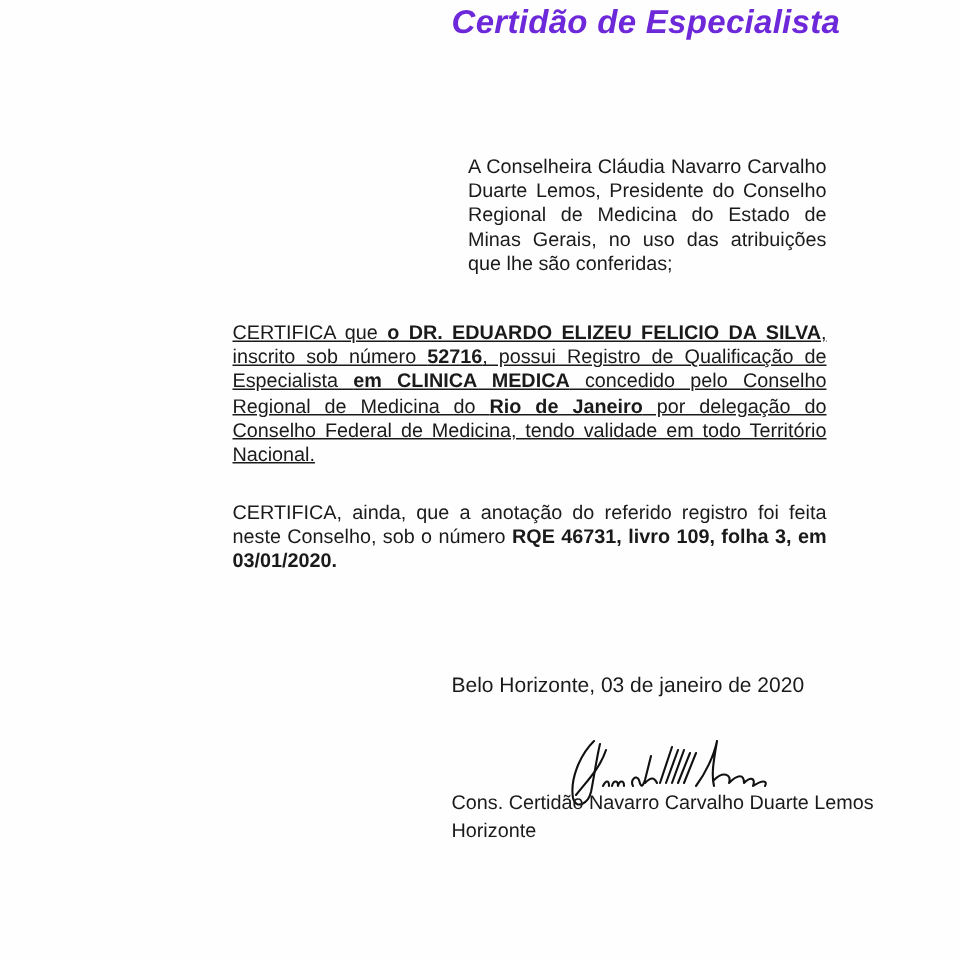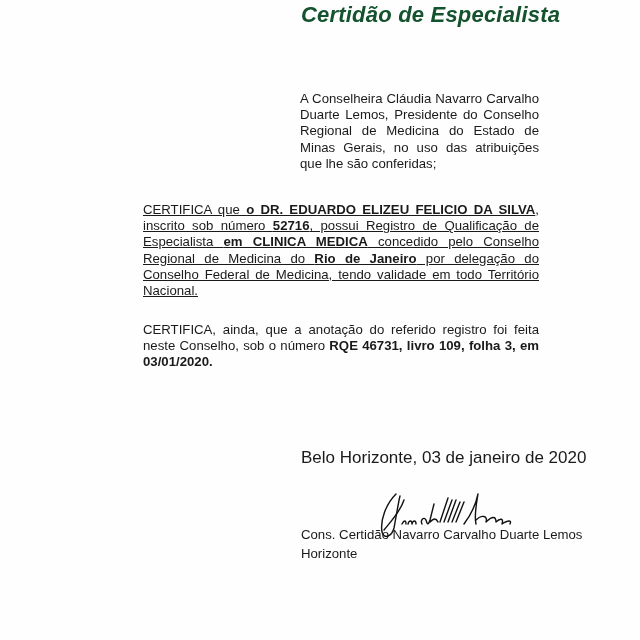--- a/index.html
+++ b/index.html
@@ -7,35 +7,35 @@
     width: 640px; height: 640px; overflow: hidden;
     background: #ffffff;
     font-family: "Liberation Sans", sans-serif;
     color: #1a1a1a;
     position: relative;
   }
   .page { position: absolute; inset: 0; background: #fefefe; }
   .title {
     position: absolute; left: 301px; top: 2px;
     font-size: 22px; font-weight: bold; font-style: italic;
-    color: #14532d; letter-spacing: 0.2px; margin: 0;
+    color: #6d28d9; letter-spacing: 0.2px; margin: 0;
   }
   .p {
     position: absolute;
     font-size: 13.2px; line-height: 16.2px;
-    text-align: justify; margin: 0;
+    text-align: justify; margin: 12px;
   }
   .intro { left: 300px; top: 91px; width: 239px; }
   .cert1 { left: 143px; top: 202px; width: 396px; text-decoration: underline; }
   .cert2 { left: 143px; top: 322px; width: 396px; }
   .p b { font-weight: bold; }
   .last-line { text-align-last: left; }
   .place-date {
     position: absolute; left: 301px; top: 448px;
-    font-size: 17px; margin: 0;
+    font-size: 14px; margin: 0;
   }
   .signer-name {
     position: absolute; left: 301px; top: 527px;
     font-size: 13.2px; margin: 0;
   }
   .signer-role {
     position: absolute; left: 301px; top: 546px;
     font-size: 13.2px; margin: 0;
   }
   .signature {

